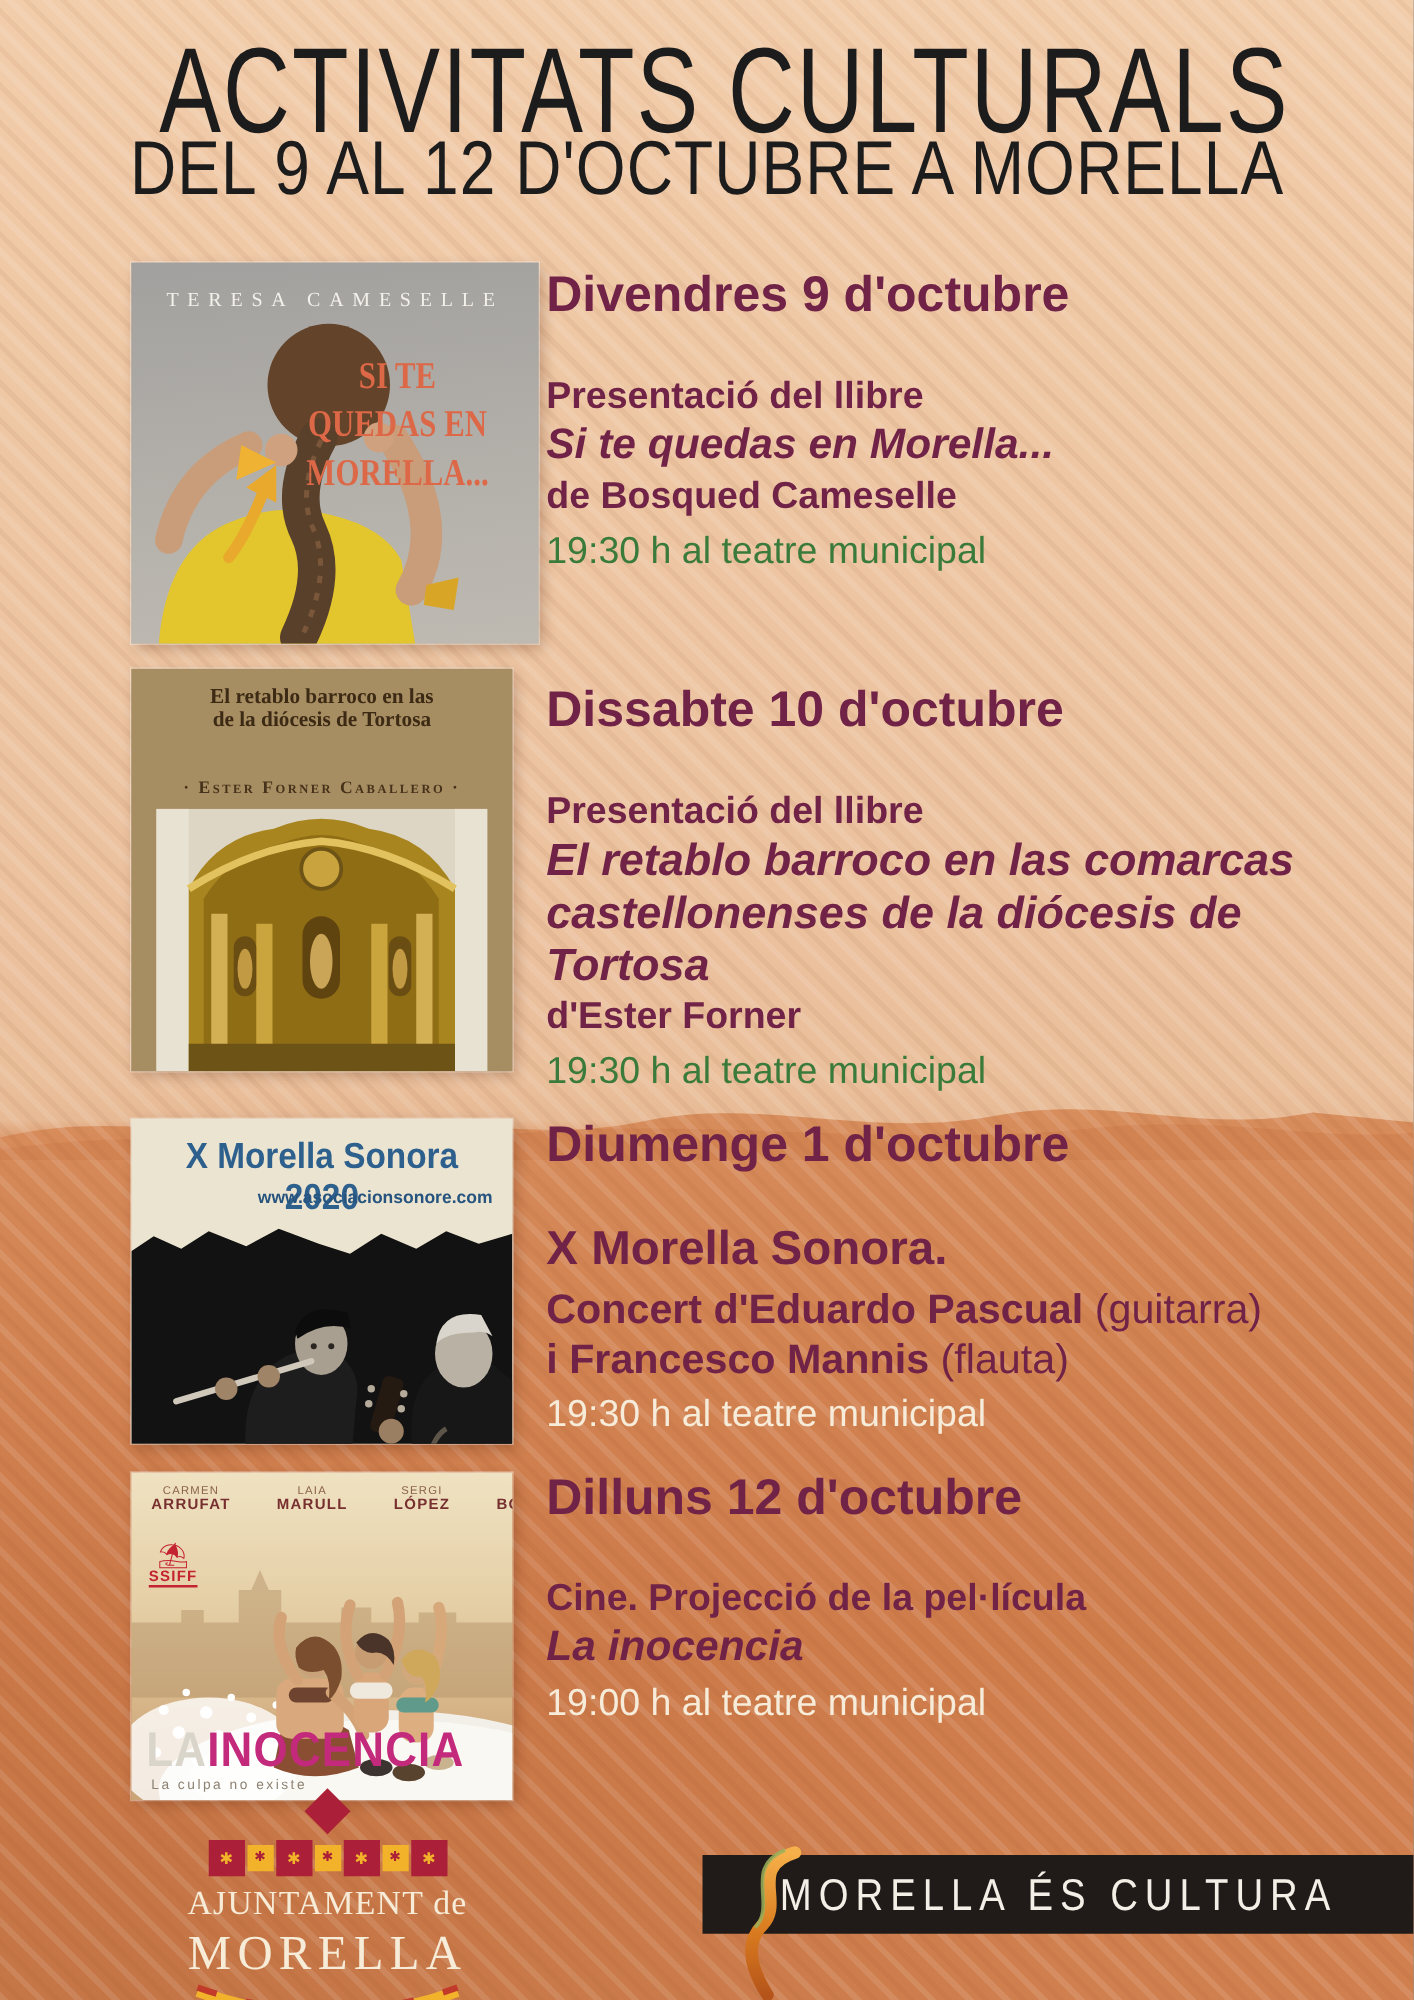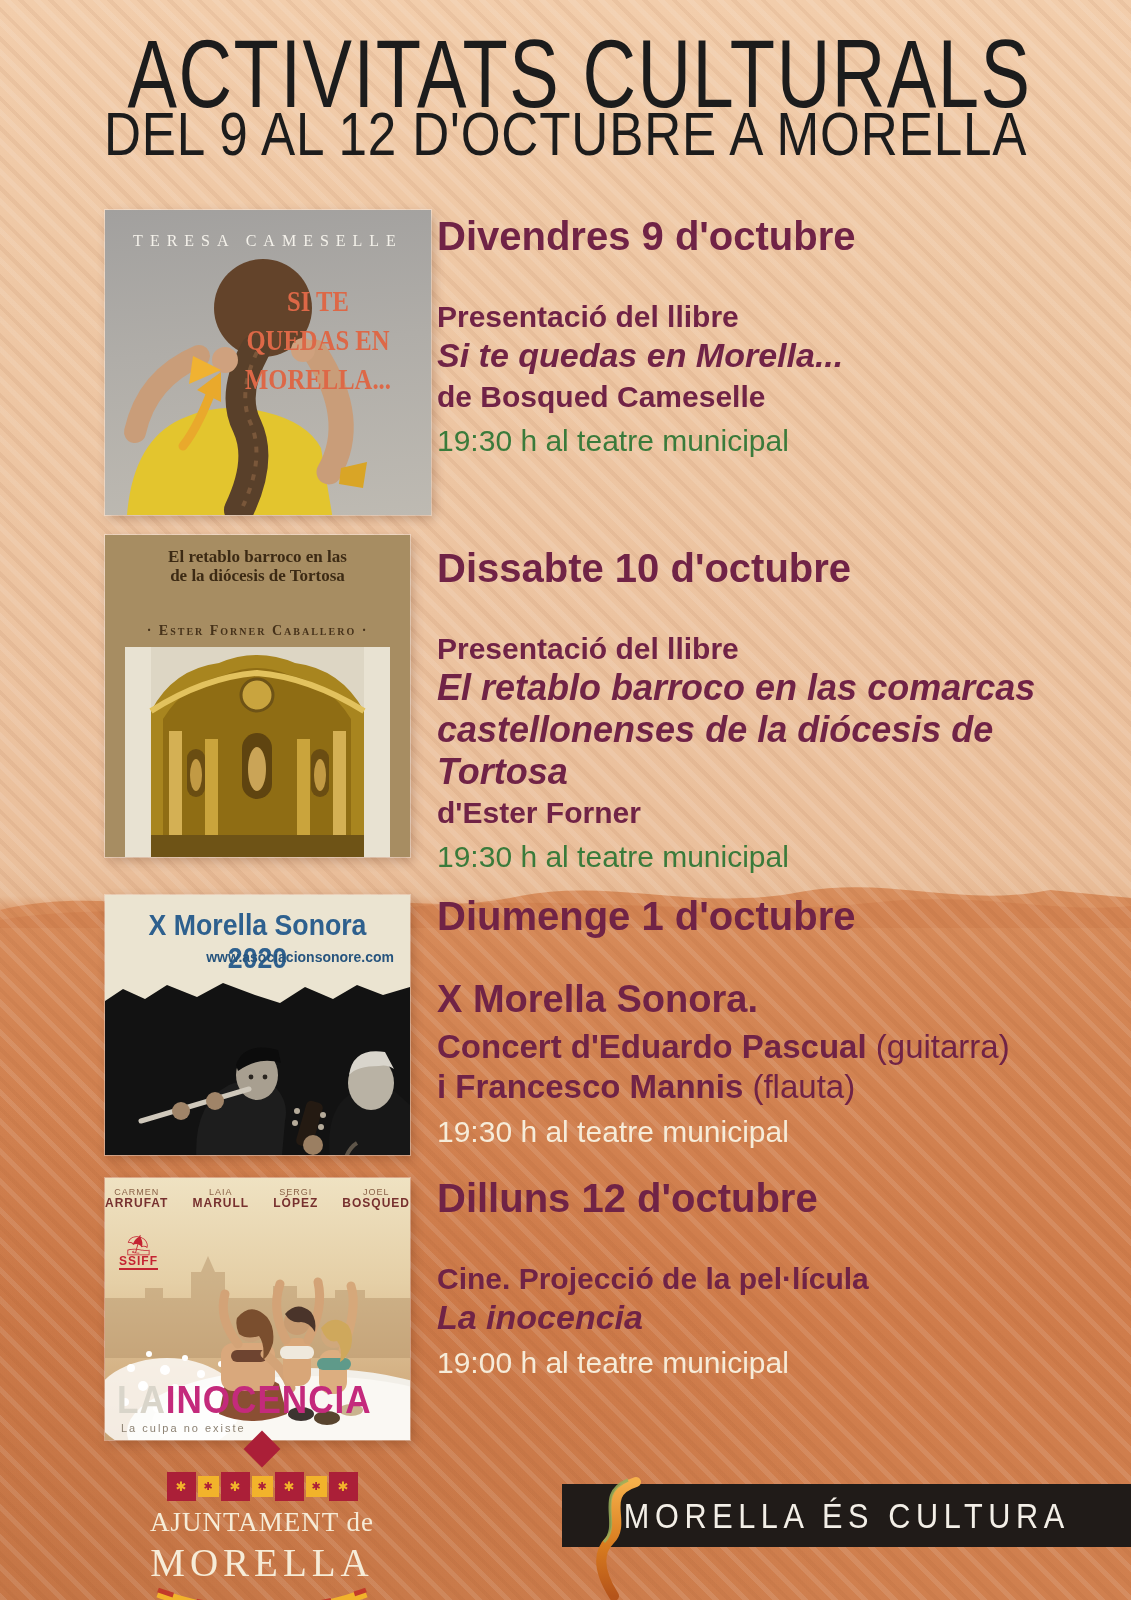--- a/index.html
+++ b/index.html
@@ -67,21 +67,21 @@
   
   .c3{top:895px;height:260px;background:#ebe4d1;}
   .c3-title{position:absolute;top:14px;left:0;width:100%;text-align:center;
     font-weight:bold;color:#2e608e;font-size:29px;transform:scale(0.92,1);}
   .c3-url{position:absolute;top:54px;left:0;width:100%;text-align:right;padding-right:16px;box-sizing:border-box;
     font-weight:bold;color:#26547e;font-size:14px;}
   .c3 svg{top:78px;}
 
   
   .c4{top:1178px;height:262px;background:linear-gradient(180deg,#efe2c2 0%,#e5cfa6 40%,#d4b184 75%,#c9a478 100%);}
-  .c4-cast{position:absolute;top:10px;left:0;width:100%;display:flex;justify-content:space-between;}
+  .c4-cast{position:absolute;top:10px;left:16px;width:100%;display:flex;justify-content:flex-start;gap:37px;}
   .cast-member{text-align:center;line-height:1.05;}
   .cast-first{display:block;font-size:9px;color:#8a6248;letter-spacing:1px;text-transform:uppercase;}
   .cast-last{display:block;font-size:12px;font-weight:bold;color:#77302f;letter-spacing:1px;text-transform:uppercase;}
   .c4-fest{position:absolute;top:58px;left:14px;text-align:center;color:#c42332;}
   .c4-fest .shell{font-size:20px;line-height:0.9;display:block;}
   .c4-fest .fest-name{font-size:12px;font-weight:bold;letter-spacing:1px;display:block;border-bottom:2px solid #c42332;}
   .c4-title{position:absolute;bottom:18px;left:12px;white-space:nowrap;font-weight:bold;
     font-size:37px;letter-spacing:1px;transform:scale(0.95,1.05);transform-origin:bottom left;}
   .c4-title .la{color:#d9d5ca;}
   .c4-title .rest{color:#c42a7c;}

